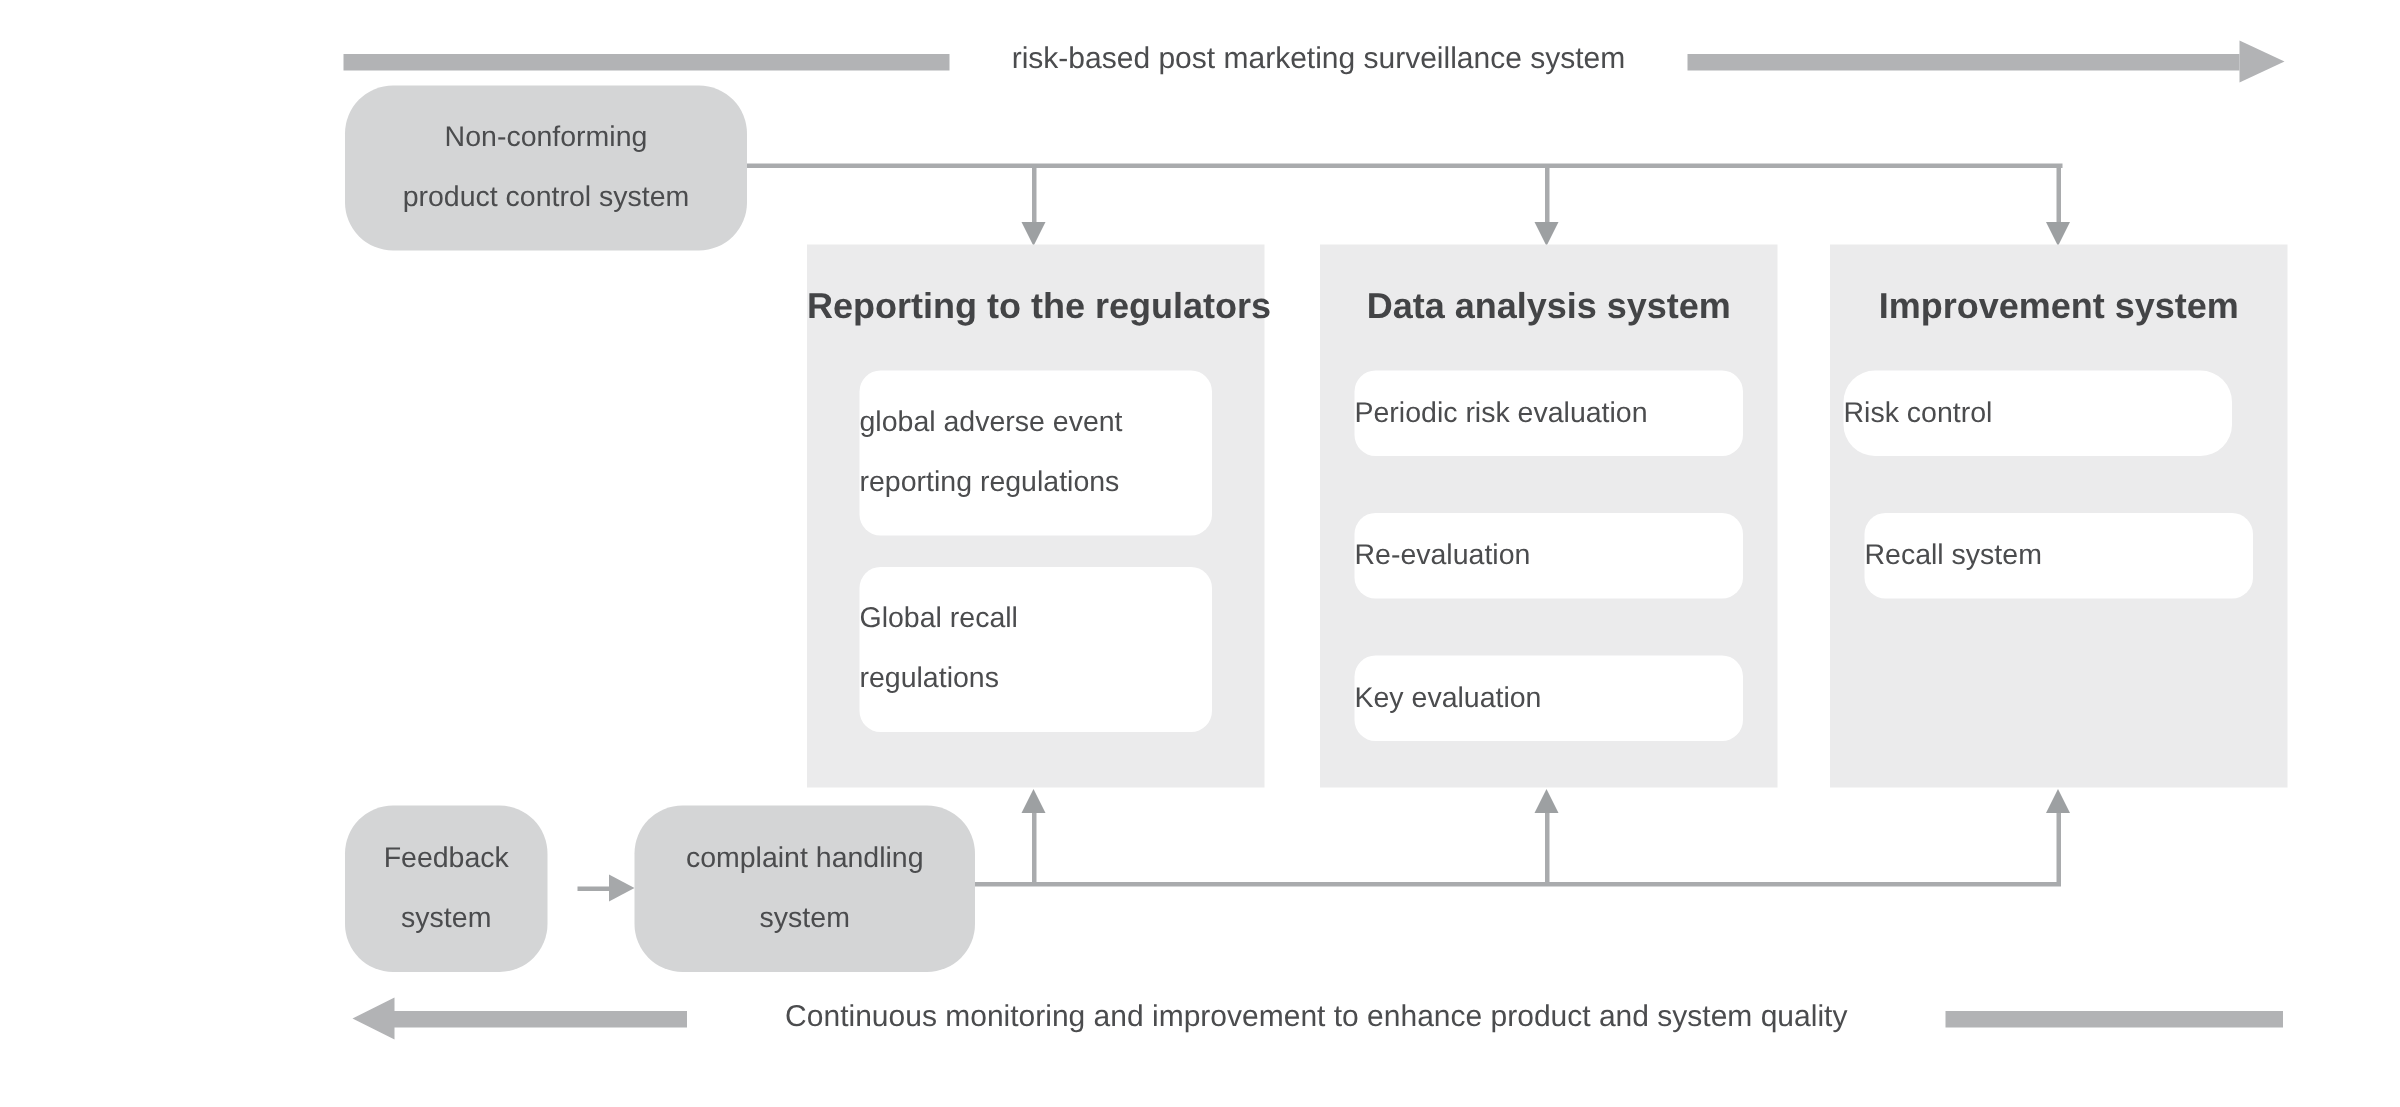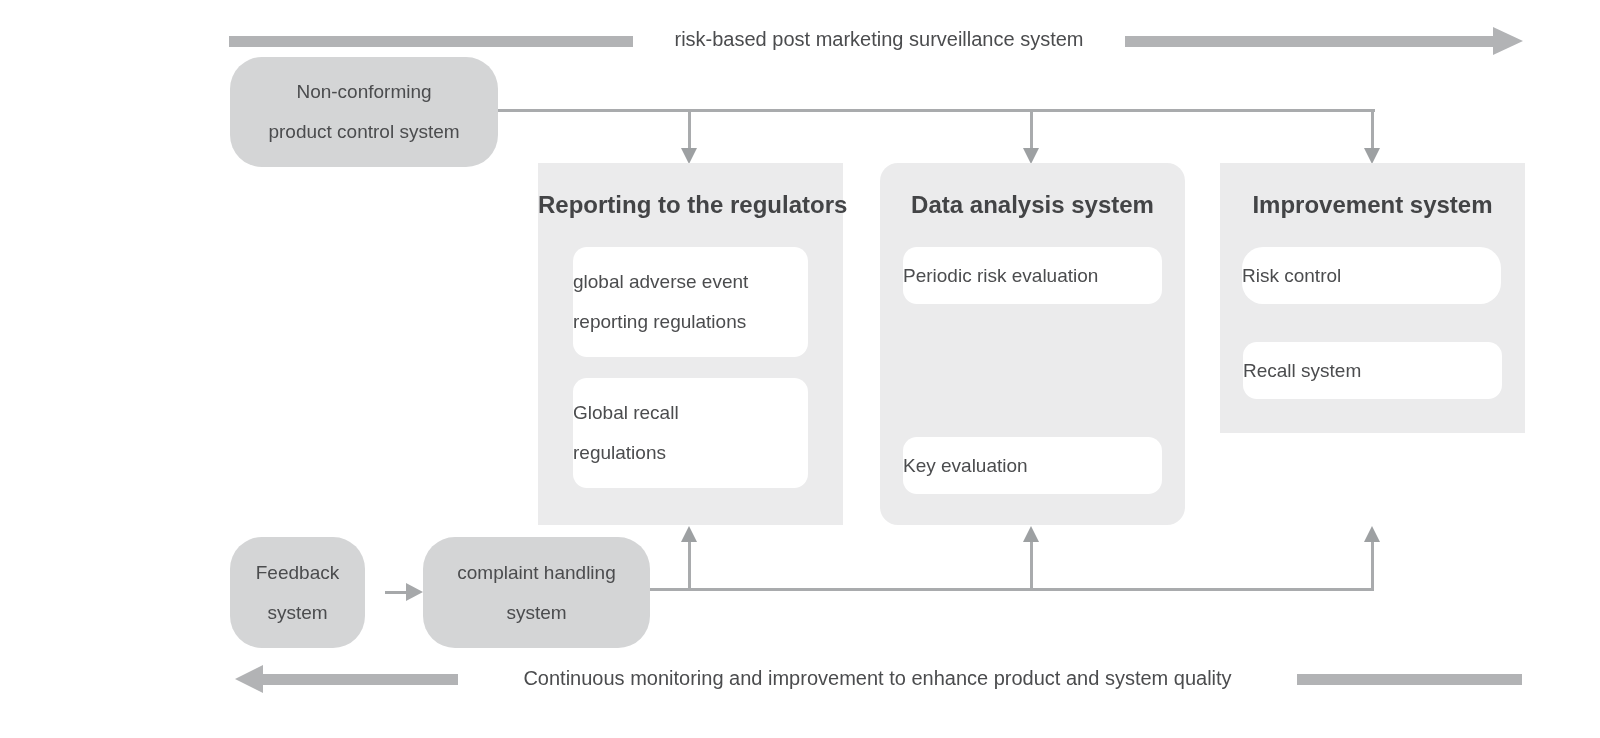--- a/index.html
+++ b/index.html
@@ -49,33 +49,36 @@
     <div class="abs item" style="left:35px;top:84px;width:235px;height:110px;">
       <span>global adverse event</span>
       <span>reporting regulations</span>
     </div>
     <div class="abs item" style="left:35px;top:215px;width:235px;height:110px;">
       <span>Global recall</span>
       <span>regulations</span>
     </div>
   </div>
 
-  <div class="abs col" style="left:880px;top:163px;width:305px;height:362px;border-radius:18px;">
+  <div class="abs col" style="left:880px;top:163px;width:305px;height:362px;">
     <div class="abs col-title" style="left:0;top:28px;width:100%;">Data analysis system</div>
     <div class="abs item" style="left:23px;top:84px;width:259px;height:57px;">
       <span>Periodic risk evaluation</span>
+    </div>
+    <div class="abs item" style="left:23px;top:179px;width:259px;height:57px;">
+      <span>Re-evaluation</span>
     </div>
     <div class="abs item" style="left:23px;top:274px;width:259px;height:57px;">
       <span>Key evaluation</span>
     </div>
   </div>
 
-  <div class="abs col" style="left:1220px;top:163px;width:305px;height:270px;">
+  <div class="abs col" style="left:1220px;top:163px;width:305px;height:362px;">
     <div class="abs col-title" style="left:0;top:28px;width:100%;">Improvement system</div>
-    <div class="abs item" style="left:22px;top:84px;width:259px;height:57px;border-radius:21px;">
+    <div class="abs item" style="left:9px;top:84px;width:259px;height:57px;border-radius:21px;">
       <span>Risk control</span>
     </div>
     <div class="abs item" style="left:23px;top:179px;width:259px;height:57px;">
       <span>Recall system</span>
     </div>
   </div>
 
   <div class="abs gbox" style="left:230px;top:537px;width:135px;height:111px;">
     <span>Feedback</span>
     <span>system</span>

